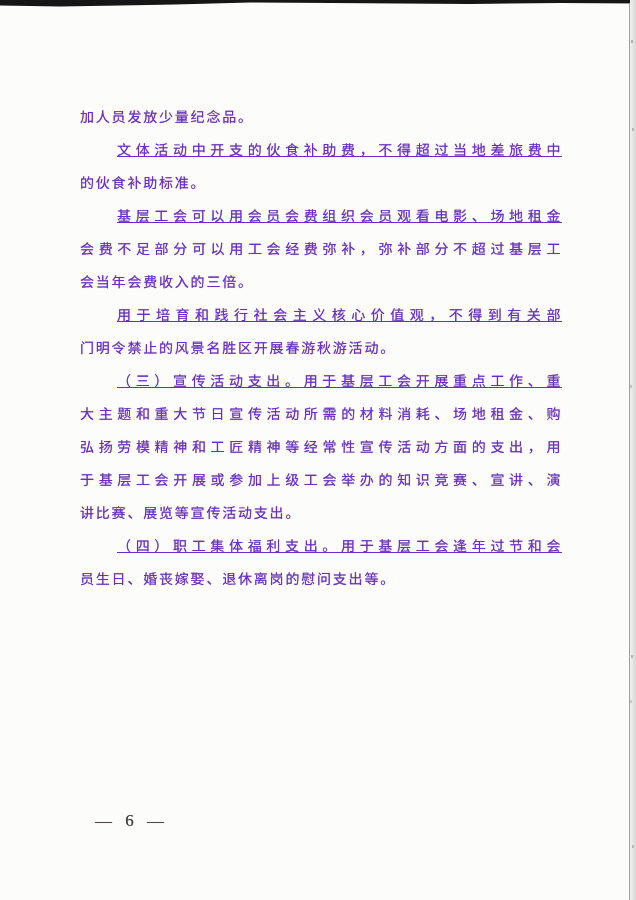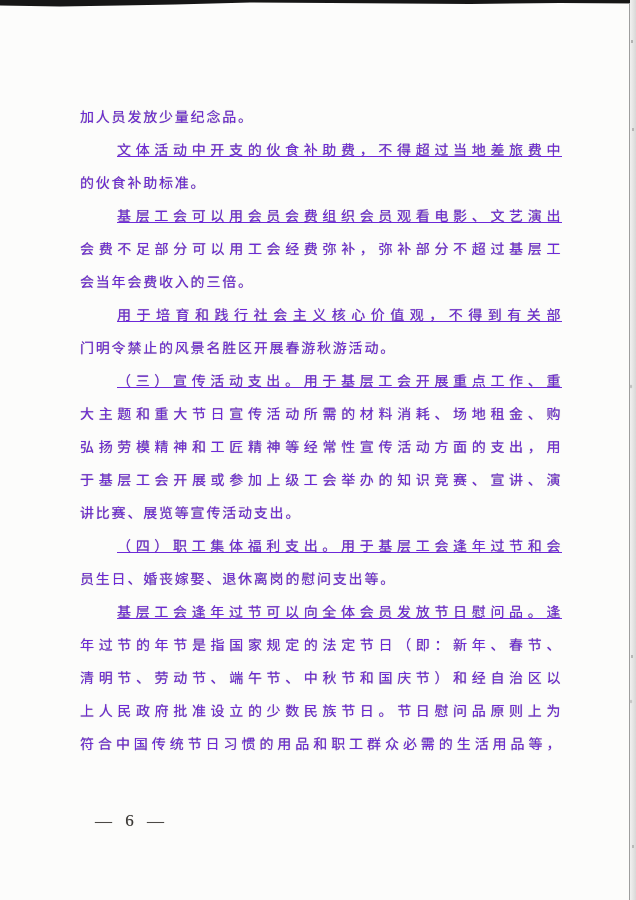--- a/index.html
+++ b/index.html
@@ -104,21 +104,21 @@
     <p class="para">
       <span class="ln pe">加人员发放少量纪念品。</span>
     </p>
 
     <p class="para">
       <span class="ln in jf">文体活动中开支的伙食补助费，不得超过当地差旅费中</span>
       <span class="ln pe">的伙食补助标准。</span>
     </p>
 
     <p class="para">
-      <span class="ln in jf">基层工会可以用会员会费组织会员观看电影、文艺演出</span>
+      <span class="ln in jf">基层工会可以用会员会费组织会员观看电影、场地租金</span>
       <span class="ln jf">会费不足部分可以用工会经费弥补，弥补部分不超过基层工</span>
       <span class="ln pe">会当年会费收入的三倍。</span>
     </p>
 
     <p class="para">
       <span class="ln in jf">用于培育和践行社会主义核心价值观，不得到有关部</span>
       <span class="ln pe">门明令禁止的风景名胜区开展春游秋游活动。</span>
     </p>
 
     <p class="para">
@@ -127,25 +127,18 @@
       <span class="ln jf">弘扬劳模精神和工匠精神等经常性宣传活动方面的支出，用</span>
       <span class="ln jf">于基层工会开展或参加上级工会举办的知识竞赛、宣讲、演</span>
       <span class="ln pe">讲比赛、展览等宣传活动支出。</span>
     </p>
 
     <p class="para">
       <span class="ln in jf">（四）职工集体福利支出。用于基层工会逢年过节和会</span>
       <span class="ln pe">员生日、婚丧嫁娶、退休离岗的慰问支出等。</span>
     </p>
 
-    <p class="para">
-      <span class="ln in jf">基层工会逢年过节可以向全体会员发放节日慰问品。逢</span>
-      <span class="ln jf">年过节的年节是指国家规定的法定节日（即：新年、春节、</span>
-      <span class="ln jf">清明节、劳动节、端午节、中秋节和国庆节）和经自治区以</span>
-      <span class="ln jf">上人民政府批准设立的少数民族节日。节日慰问品原则上为</span>
-      <span class="ln jf">符合中国传统节日习惯的用品和职工群众必需的生活用品等，</span>
-    </p>
 
   </div>
 
   <div class="footer">— 6 —</div>
 
 </div>
 
 </body></html>

